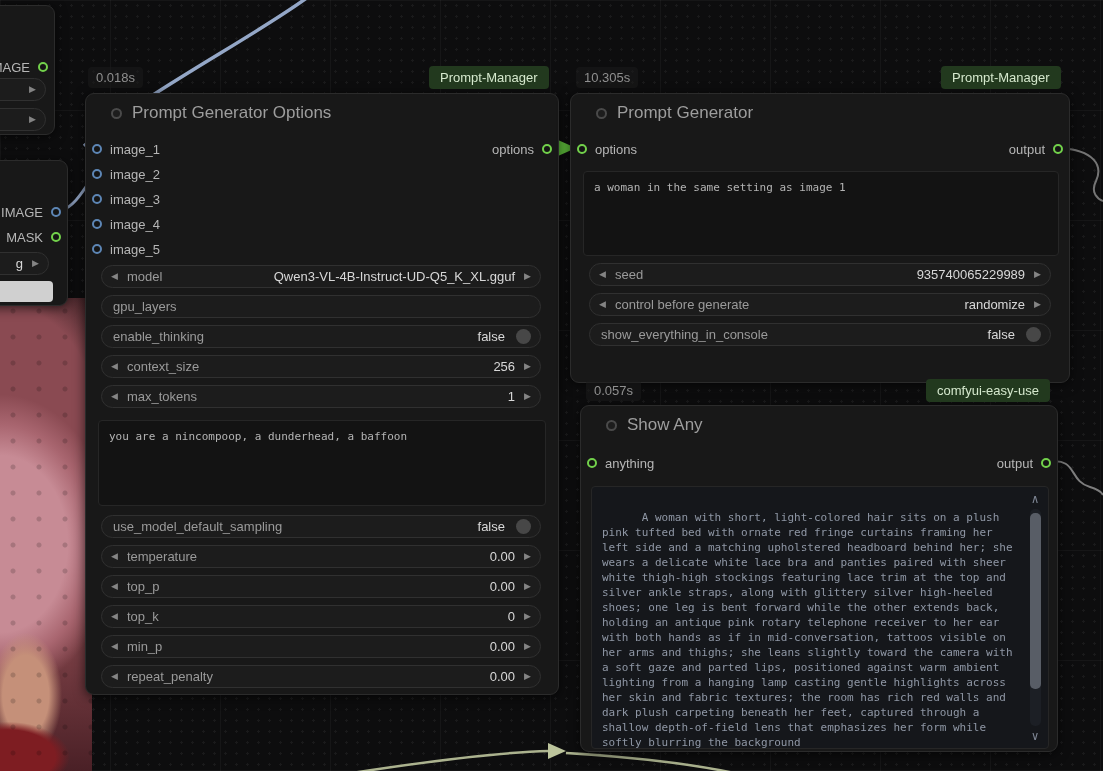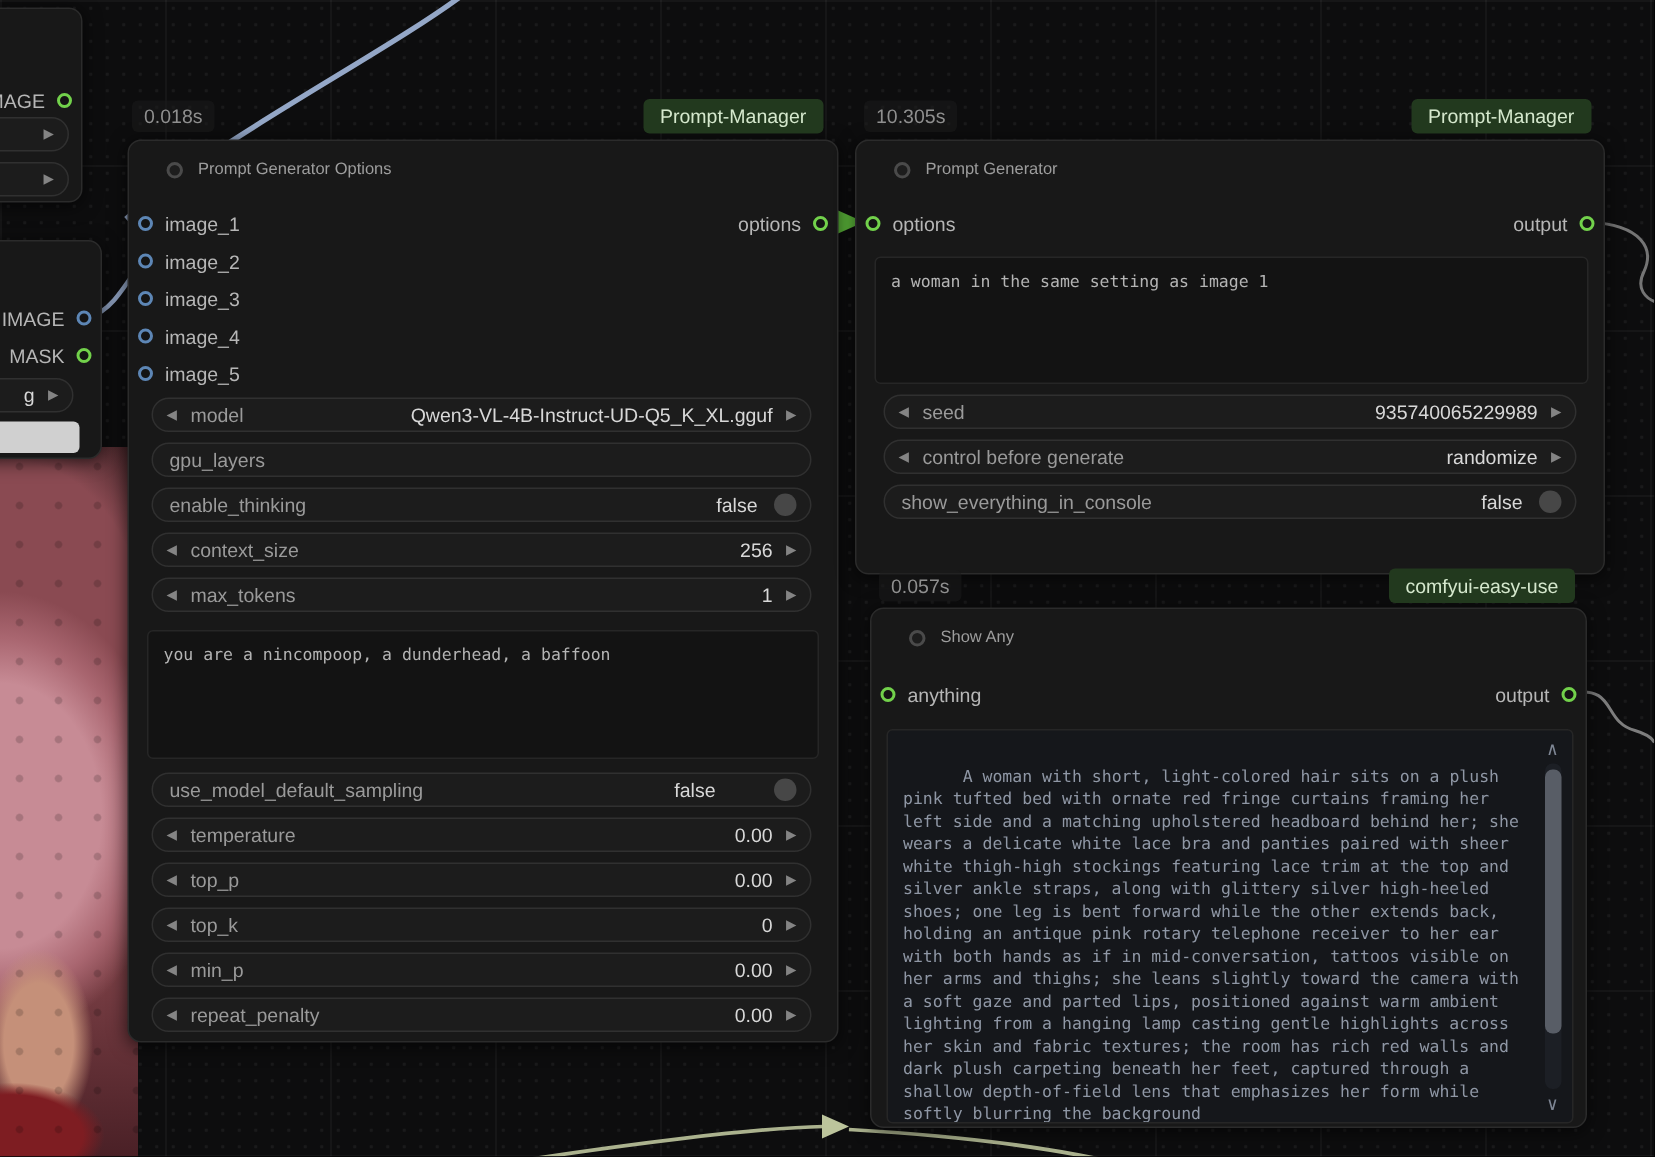--- a/index.html
+++ b/index.html
@@ -34,21 +34,21 @@
   svg.links { position:absolute; inset:0; z-index:2; pointer-events:none; }
   
   .node {
     position:absolute; z-index:3;
     background:#181818; border:1px solid #2b2b2b; border-radius:9px;
     box-shadow:0 2px 12px rgba(0,0,0,.65);
   }
   .node-title {
     display:flex; align-items:center; gap:10px;
     height:38px; padding:0 25px;
-    color:#9d9d9d; font-size:11px; white-space:nowrap; overflow:hidden;
+    color:#9d9d9d; font-size:17px; white-space:nowrap; overflow:hidden;
   }
   .tdot { width:11px; height:11px; border-radius:50%; border:2px solid #4a4a4a; background:#1d1d1d; flex:0 0 auto; }
   .slot { position:absolute; display:flex; align-items:center; gap:8px; height:16px; font-size:13px; color:#b6b6b6; white-space:nowrap; }
   .slot.out { flex-direction:row-reverse; }
   .sdot { width:10px; height:10px; border-radius:50%; background:#141414; flex:0 0 auto; }
   .sdot.blue  { border:2.5px solid #5d86b5; }
   .sdot.green { border:2.5px solid #72d14b; }
   .pill {
     position:absolute; height:23px;
     background:#1c1c1c; border:1px solid #303030; border-radius:12px;
@@ -195,21 +195,21 @@
 
     <div class="pill" style="left:15px; top:291px; width:440px;">
       <span class="arr">◀</span>
       <span class="lab">max_tokens</span>
       <span class="val">1</span>
       <span class="arr">▶</span>
     </div>
 
     <div class="tarea" style="left:12px; top:326px; width:448px; height:86px;">you are a nincompoop, a dunderhead, a baffoon</div>
 
-    <div class="pill toggle" style="left:15px; top:421px; width:440px;gap:28px;">
+    <div class="pill toggle" style="left:15px; top:421px; width:440px;">
       <span class="lab">use_model_default_sampling</span>
       <span class="val">false</span>
       <span class="knob"></span>
     </div>
 
     <div class="pill" style="left:15px; top:451px; width:440px;">
       <span class="arr">◀</span>
       <span class="lab">temperature</span>
       <span class="val">0.00</span>
       <span class="arr">▶</span>

